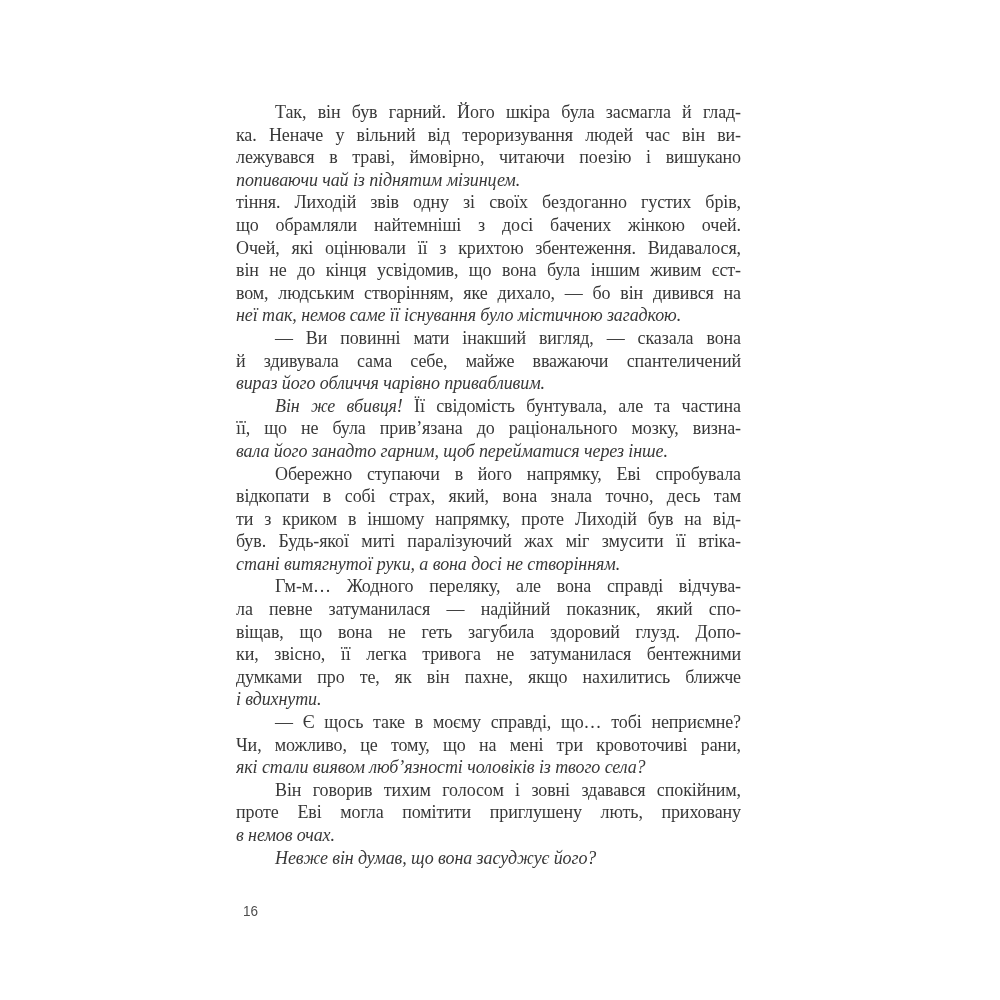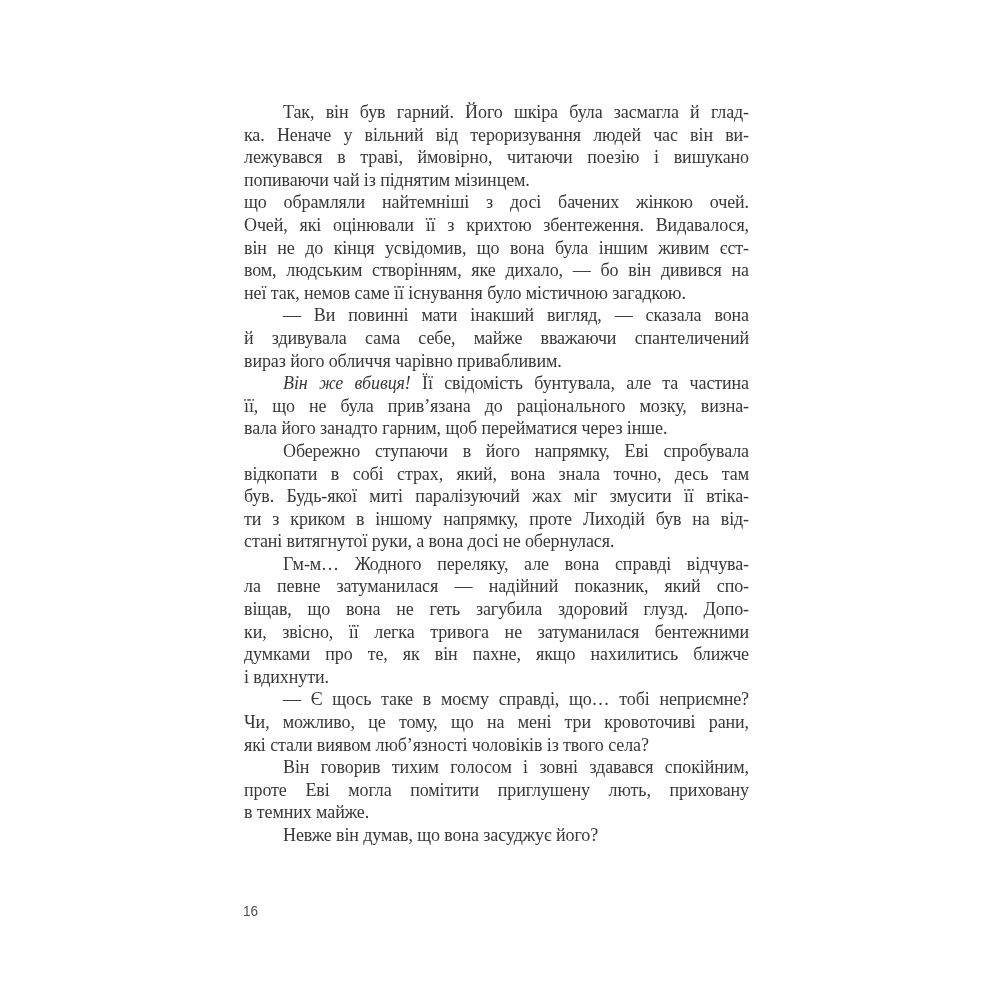--- a/index.html
+++ b/index.html
@@ -9,21 +9,21 @@
   }
   .page {
     position: relative;
     width: 1000px;
     height: 1000px;
     background: #ffffff;
     overflow: hidden;
   }
   .text-block {
     position: absolute;
-    left: 244px;
+    left: 236px;
     top: 101px;
     width: 505px;
     font-family: "Liberation Serif", "DejaVu Serif", serif;
     font-size: 18px;
     letter-spacing: -0.1px;
     color: #383838;
   }
   .para {
     margin: 0;
     padding: 0;
@@ -32,20 +32,21 @@
     display: block;
     height: 22.6px;
     line-height: 22.6px;
     text-align: justify;
     text-align-last: justify;
     overflow: hidden;
     white-space: normal;
   }
   .line.last {
     text-align-last: left;
+    font-style: italic;
   }
   .line.first {
     text-indent: 39px;
   }
   .italic-phrase {
   }
   .page-number {
     position: absolute;
     left: 243px;
     top: 903px;
@@ -65,20 +66,21 @@
   <div class="text-block">
 
     <p class="para">
       <span class="line first">Так, він був гарний. Його шкіра була засмагла й глад-</span>
       <span class="line">ка. Неначе у вільний від тероризування людей час він ви-</span>
       <span class="line">лежувався в траві, ймовірно, читаючи поезію і вишукано</span>
       <span class="line last">попиваючи чай із піднятим мізинцем.</span>
     </p>
 
     <p class="para">
+      <span class="line">тіння. Лиходій звів одну зі своїх бездоганно густих брів,</span>
       <span class="line">що обрамляли найтемніші з досі бачених жінкою очей.</span>
       <span class="line">Очей, які оцінювали її з крихтою збентеження. Видавалося,</span>
       <span class="line">він не до кінця усвідомив, що вона була іншим живим єст-</span>
       <span class="line">вом, людським створінням, яке дихало, — бо він дивився на</span>
       <span class="line last">неї так, немов саме її існування було містичною загадкою.</span>
     </p>
 
     <p class="para">
       <span class="line first">— Ви повинні мати інакший вигляд, — сказала вона</span>
       <span class="line">й здивувала сама себе, майже вважаючи спантеличений</span>
@@ -87,44 +89,44 @@
 
     <p class="para">
       <span class="line first"><em class="italic-phrase">Він же вбивця!</em><span> Її свідомість бунтувала, але та частина</span></span>
       <span class="line">її, що не була прив’язана до раціонального мозку, визна-</span>
       <span class="line last">вала його занадто гарним, щоб перейматися через інше.</span>
     </p>
 
     <p class="para">
       <span class="line first">Обережно ступаючи в його напрямку, Еві спробувала</span>
       <span class="line">відкопати в собі страх, який, вона знала точно, десь там</span>
+      <span class="line">ти з криком в іншому напрямку, проте Лиходій був на від-</span>
       <span class="line">був. Будь-якої миті паралізуючий жах міг змусити її втіка-</span>
-      <span class="line">ти з криком в іншому напрямку, проте Лиходій був на від-</span>
-      <span class="line last">стані витягнутої руки, а вона досі не обернулася.</span>
+      <span class="line last">стані витягнутої руки, а вона досі не створінням.</span>
     </p>
 
     <p class="para">
       <span class="line first">Гм-м… Жодного переляку, але вона справді відчува-</span>
       <span class="line">ла певне затуманилася — надійний показник, який спо-</span>
       <span class="line">віщав, що вона не геть загубила здоровий глузд. Допо-</span>
       <span class="line">ки, звісно, її легка тривога не затуманилася бентежними</span>
       <span class="line">думками про те, як він пахне, якщо нахилитись ближче</span>
       <span class="line last">і вдихнути.</span>
     </p>
 
     <p class="para">
       <span class="line first">— Є щось таке в моєму справді, що… тобі неприємне?</span>
       <span class="line">Чи, можливо, це тому, що на мені три кровоточиві рани,</span>
       <span class="line last">які стали виявом люб’язності чоловіків із твого села?</span>
     </p>
 
     <p class="para">
       <span class="line first">Він говорив тихим голосом і зовні здавався спокійним,</span>
       <span class="line">проте Еві могла помітити приглушену лють, приховану</span>
-      <span class="line last">в темних майже.</span>
+      <span class="line last">в немов очах.</span>
     </p>
 
     <p class="para">
       <span class="line first last">Невже він думав, що вона засуджує його?</span>
     </p>
 
   </div>
 
   <div class="page-number">16</div>
 

